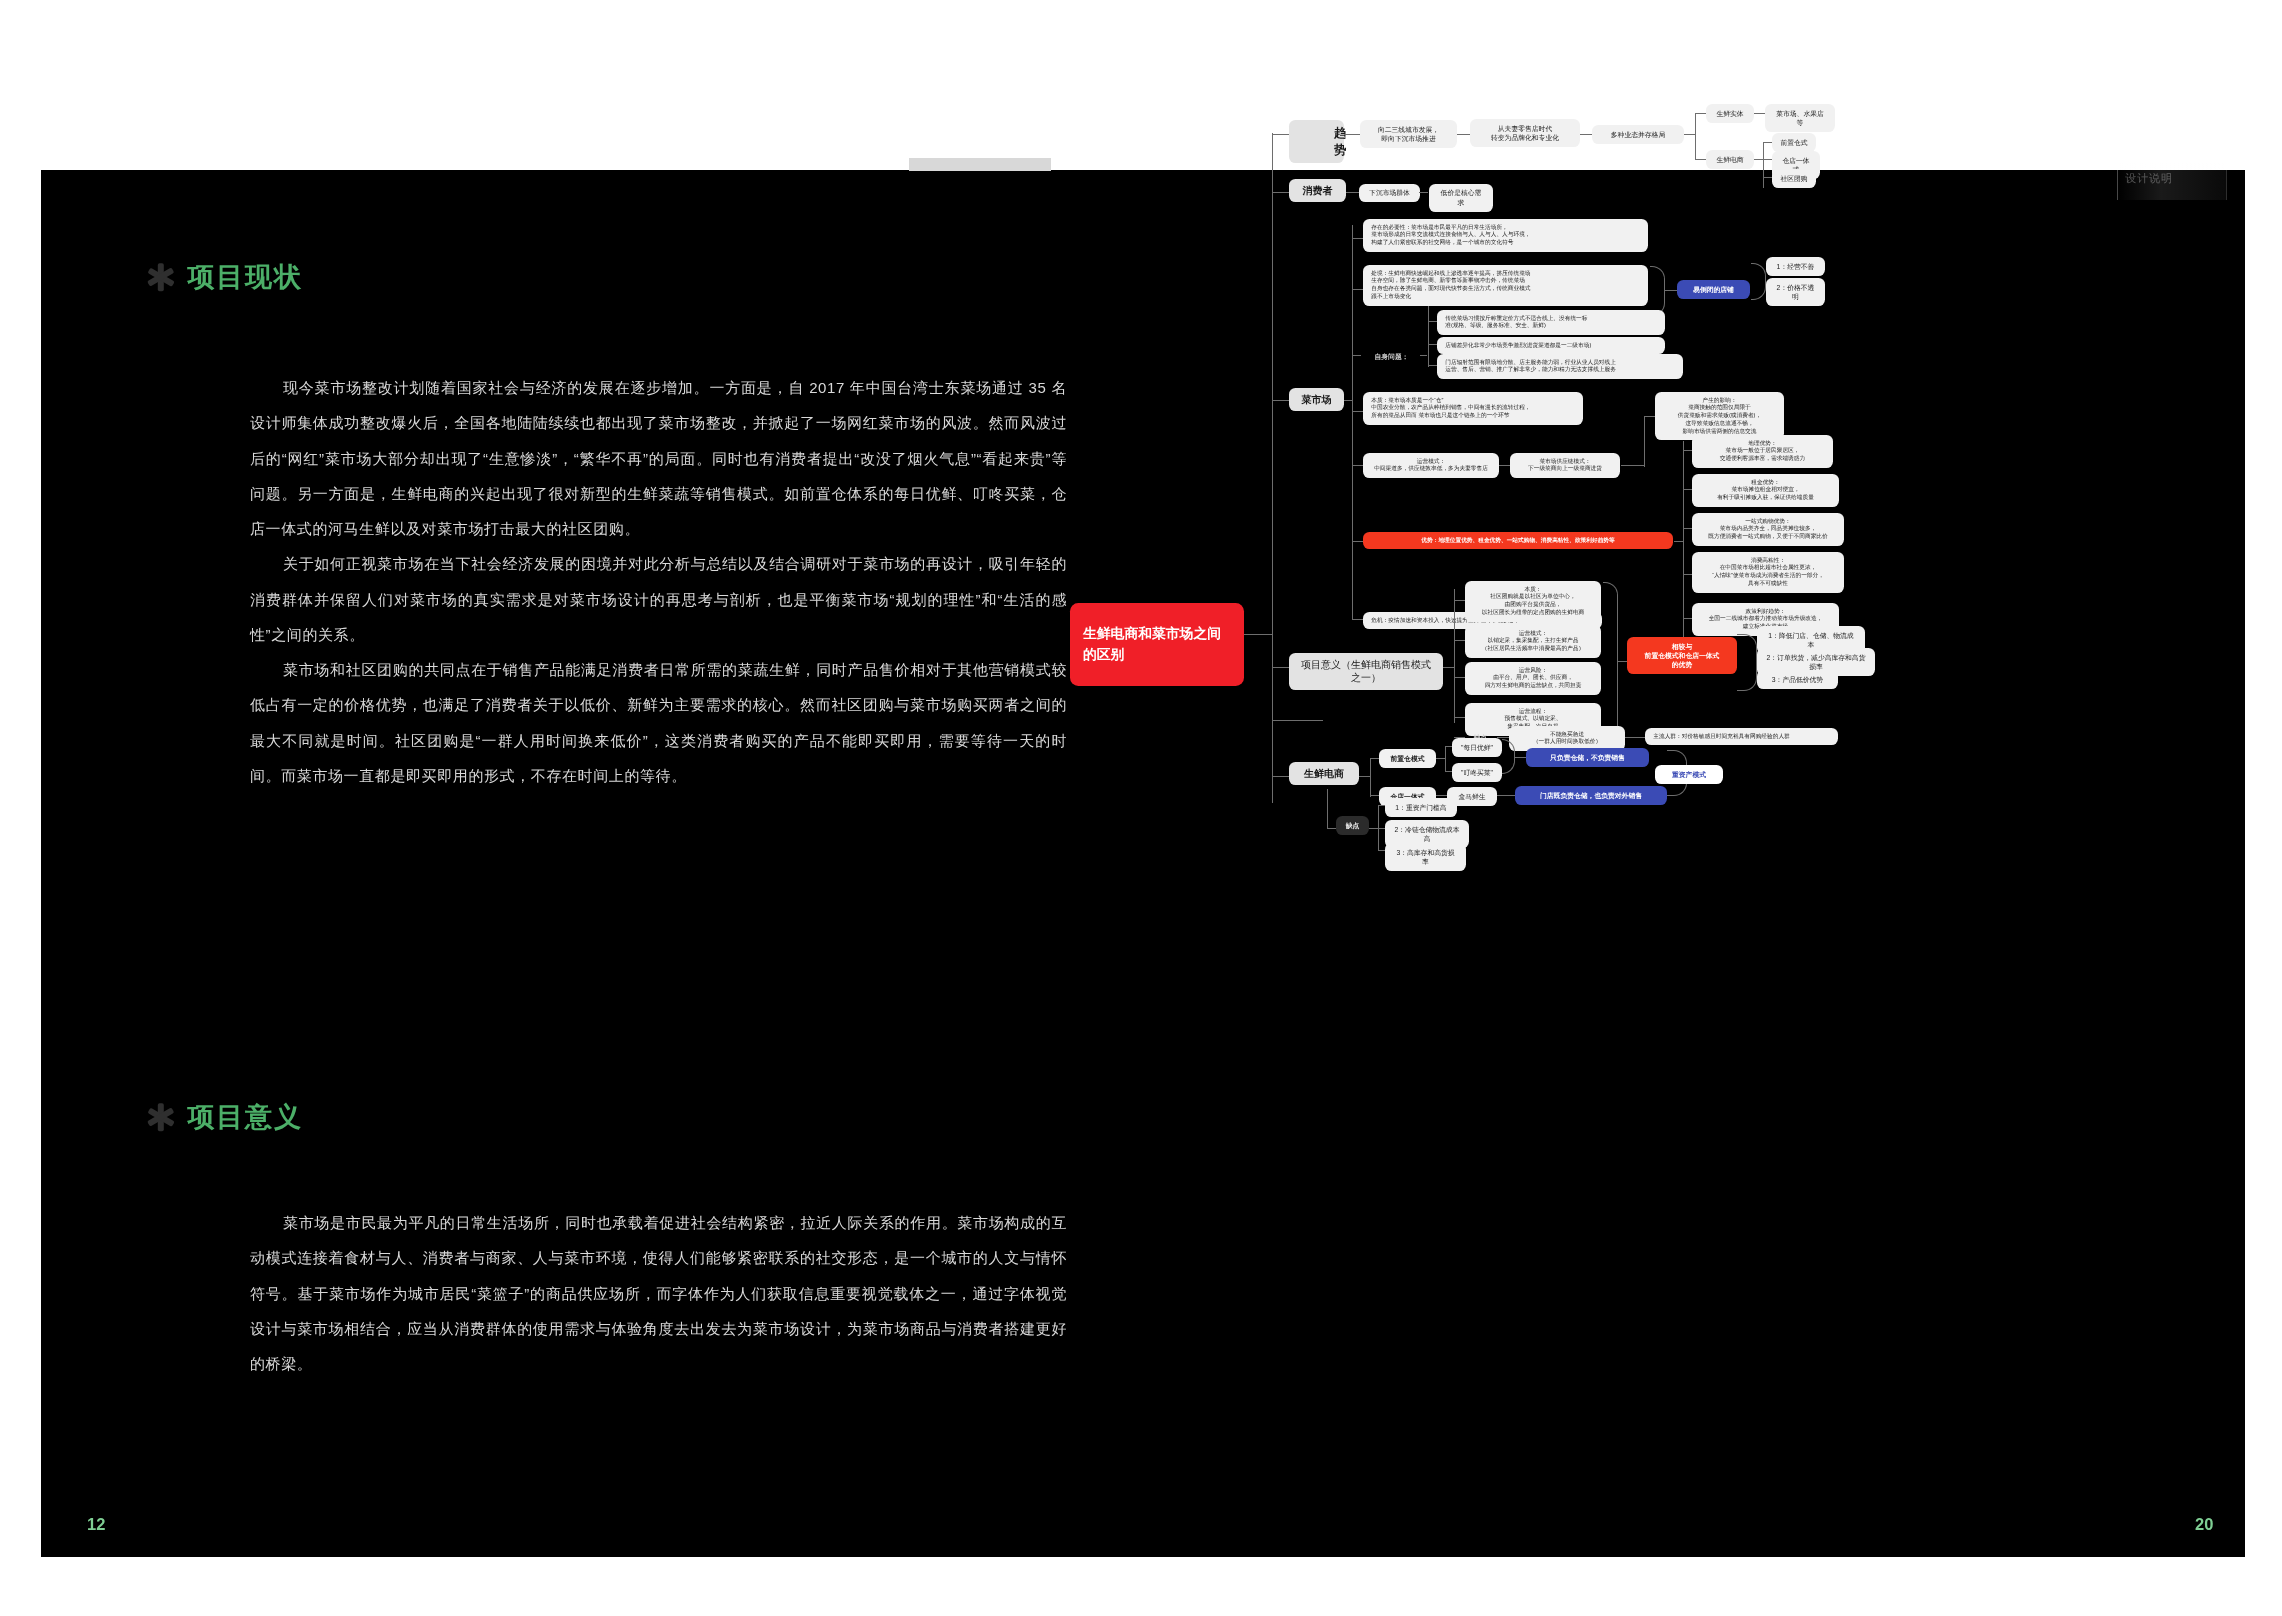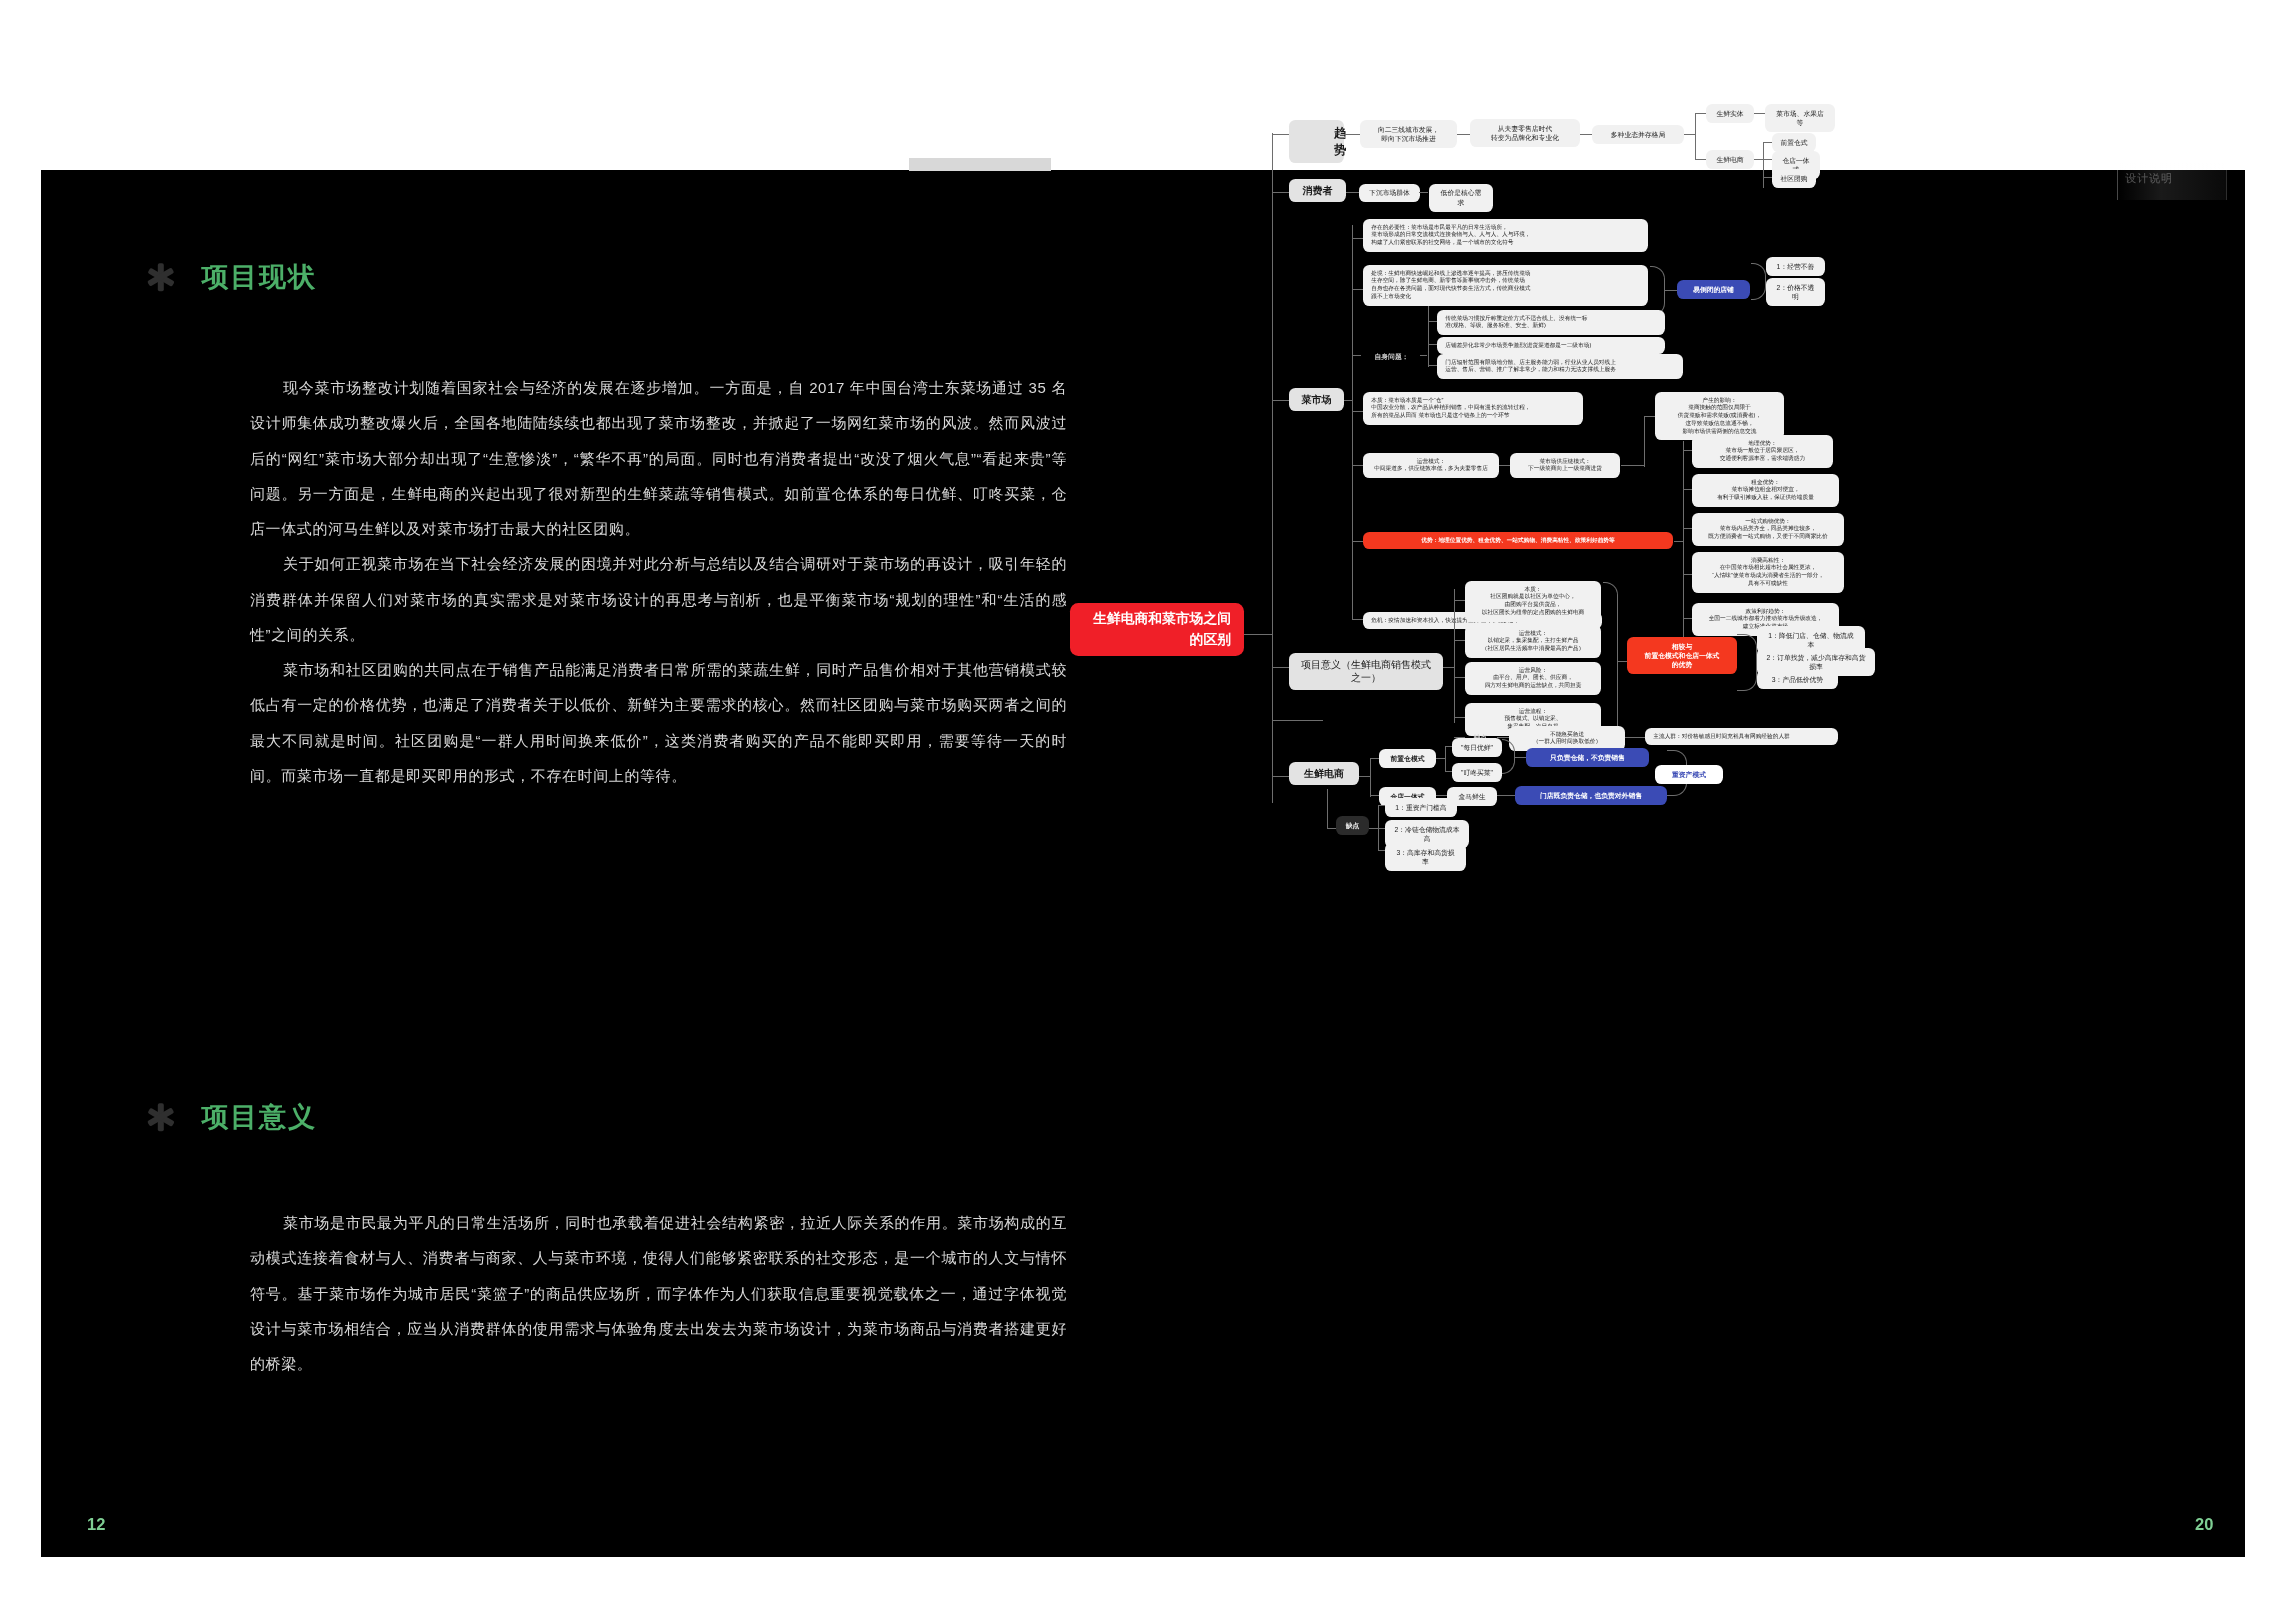--- a/index.html
+++ b/index.html
@@ -37,21 +37,21 @@
     margin-left: 48px;
   }
   .topright-smudge span {
     position: absolute; left: 7.3px; top: 8.3px;
     color: rgba(255,255,255,.30); font-size: 11px; letter-spacing: 0.9px;
   }
 
   
   .left-page { position: absolute; left: 41px; top: 170px; width: 1102px; height: 1387px; }
 
-  .sec-head { position: absolute; display: flex; align-items: center; gap: 27px; }
+  .sec-head { position: absolute; display: flex; align-items: center; gap: 13px; }
   .sec-head .aster {
     width: 27.5px; height: 27.5px; position: relative; flex: 0 0 auto;
   }
   .sec-head .aster::before,
   .sec-head .aster::after,
   .sec-head .aster i {
     content:""; position:absolute; left:50%; top:50%;
     width: 6.4px; height: 27.5px; background:#2f2f2f; border-radius:1.8px;
     transform-origin: 50% 50%;
   }
@@ -103,22 +103,22 @@
   .node.grey   { background: #e3e3e3; }
   .node.dark   { background: #2b2b2b; color: #f2f2f2; }
   .node.blue   { background: #3b4bb5; color: #ffffff; font-weight: 700; }
   .node.red    { background: #f4381f; color: #ffffff; font-weight: 700; }
   .node.plain  { background: transparent; color: #c9c9c9; }
   .node.white-on-blue-text { background:#ffffff; color:#3b4bb5; font-weight:700; }
 
   .center-node {
     position: absolute;
     background: #f01f28; color: #ffffff; font-weight: 700;
-    border-radius: 8.3px; text-align: right;
-    font-size: 13.8px; line-height: 1.5; padding: 6px 13px;
+    border-radius: 8.3px; text-align: left;
+    font-size: 13.8px; line-height: 1.5; padding: 21px 13px;
   }
 
   
   .ln { position: absolute; background: #6e6e6e; }
   .ln.h { height: 0.9px; }
   .ln.v { width: 0.9px; }
   .brk { position:absolute; border:0.9px solid #6e6e6e; border-left:none; border-radius:0 13px 13px 0; }
 
   
   .caption-wrap { position: absolute; left: 1235px; top: 1345px; width: 927px; display:flex; gap:16.5px; }

